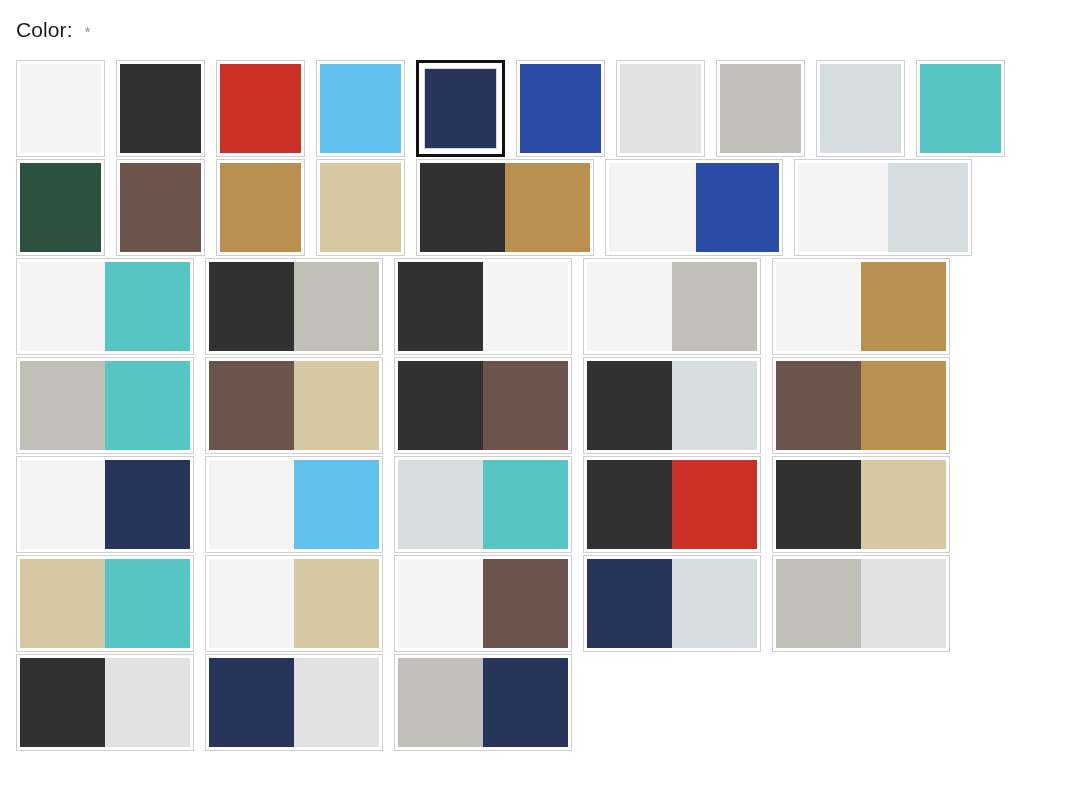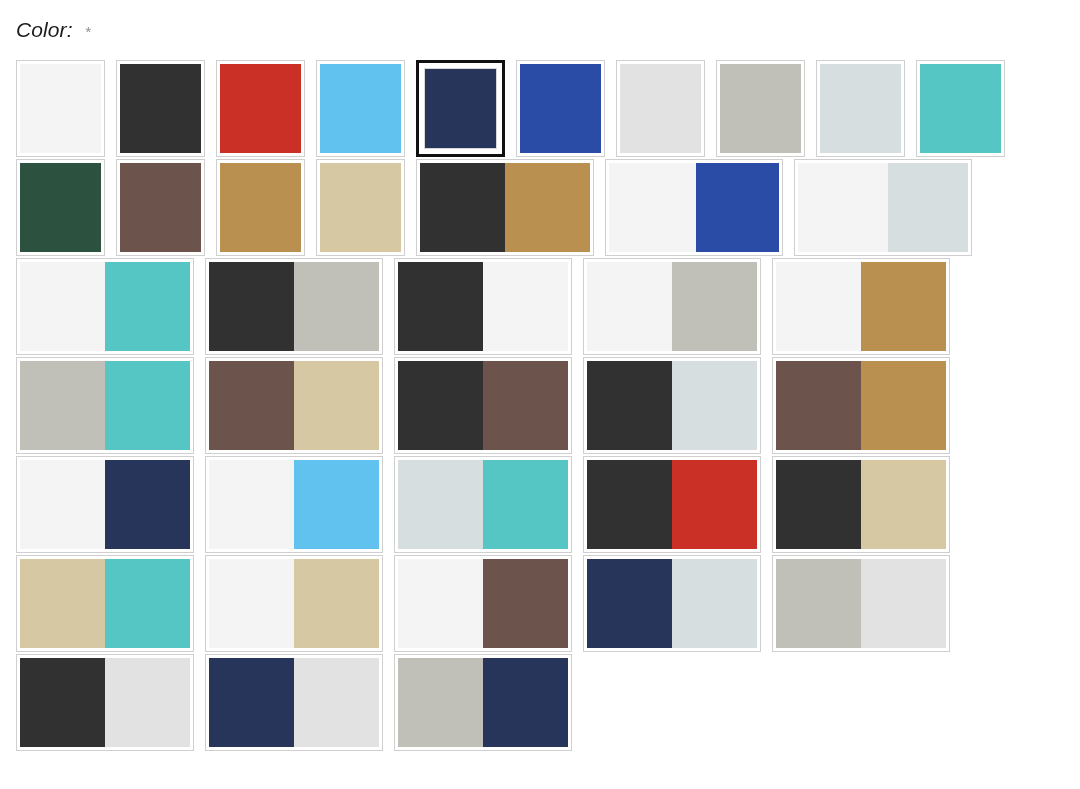--- a/index.html
+++ b/index.html
@@ -17,21 +17,20 @@
   }
 
   #color-field {
     position: absolute;
     left: 0;
     top: 0;
     width: 1080px;
     height: 789px;
     box-sizing: border-box;
     padding: 0;
-    font-style: italic;
   }
 
   
   .field-label-row {
     position: absolute;
     left: 16px;
     top: 17px;
     display: flex;
     align-items: baseline;
     gap: 12px;

